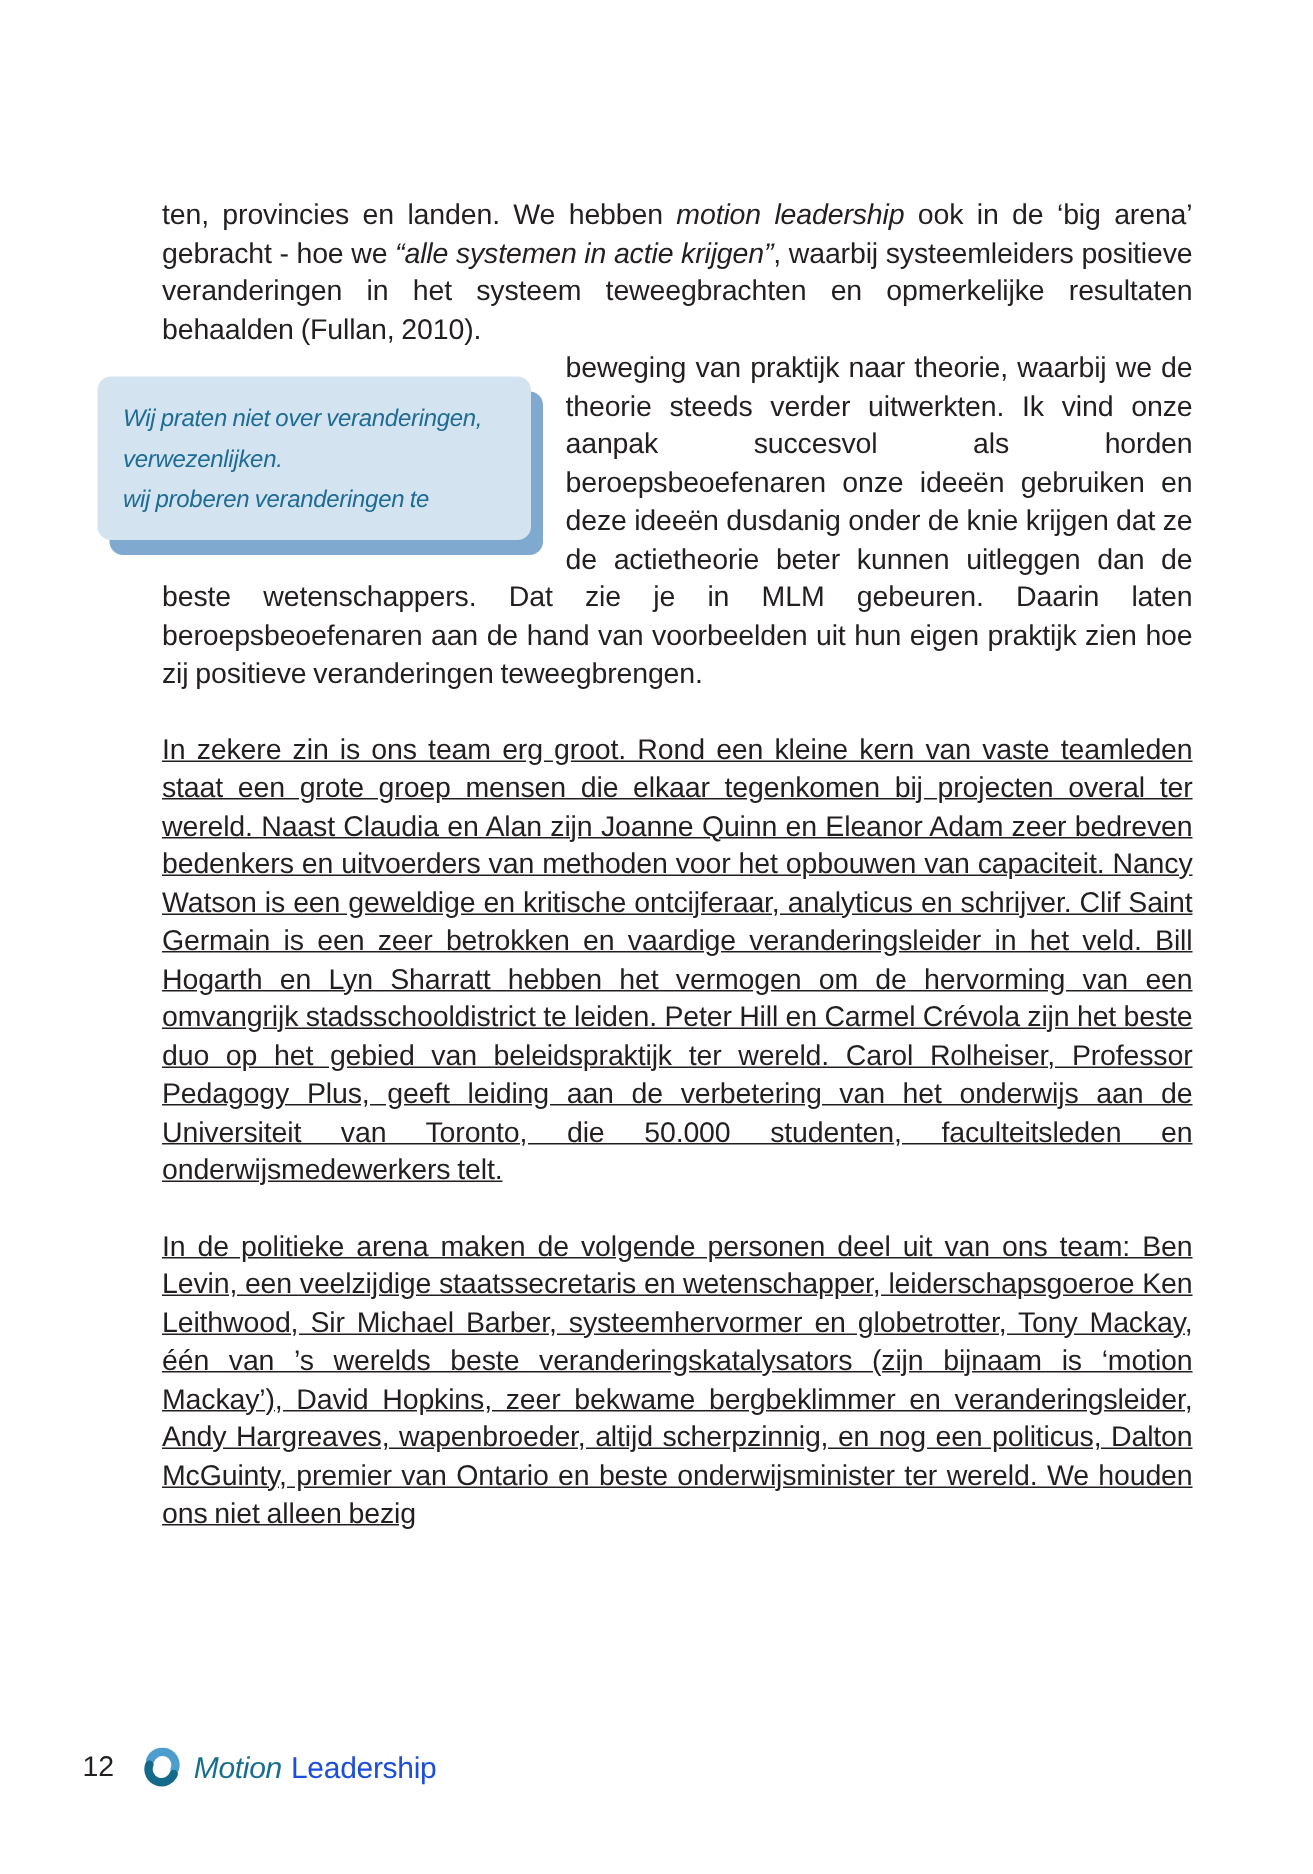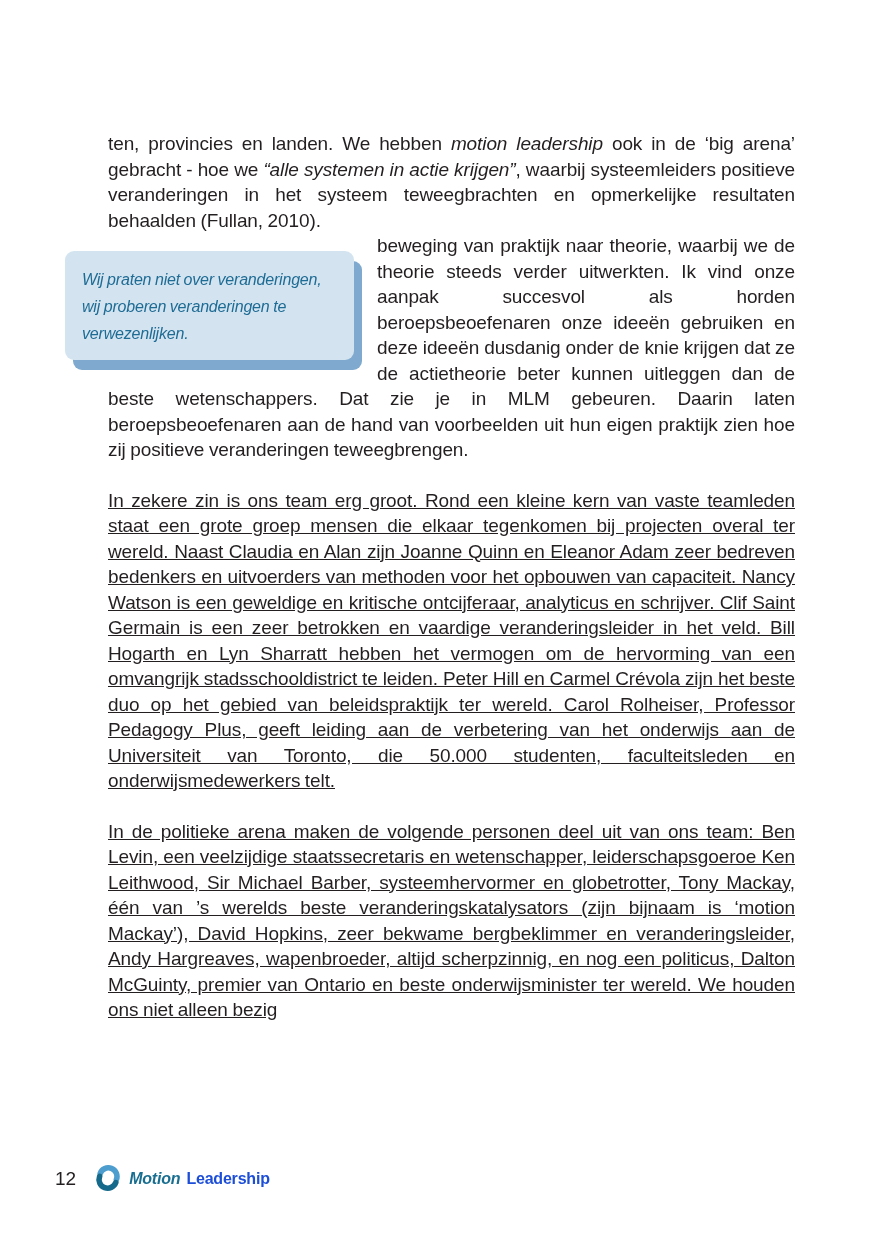--- a/index.html
+++ b/index.html
@@ -61,43 +61,43 @@
     font-size:19px;
     color:#231f20;
     margin-right:17px;
   }
   .brand-icon{
     width:30px;height:28px;
     margin-right:6px;
     display:block;
   }
   .brand{
-    font-size:16px;
-    font-weight:bold;
+    font-size:20px;
+    font-weight:normal;
     color:#1b7091;
     letter-spacing:-0.2px;
   }
   .brand-motion{font-style:italic;margin-right:6px;color:#186e90;}
   .brand-leadership{color:#1d4ed8;}
 </style>
 </head>
 <body>
 
 <div class="page">
 
   <div class="content">
 
     <p class="para"><span>ten, provincies en landen. We hebben </span><em>motion leadership</em><span> ook in de ‘big arena’ gebracht - hoe we </span><em>“alle systemen in actie krijgen”</em><span>, waarbij systeemleiders positieve veranderingen in het systeem teweegbrachten en opmerkelijke resultaten behaalden (Fullan, 2010).</span></p>
 
 
     <div class="para wrap-block">
       <aside class="callout">
         <div class="callout-line">Wij praten niet over veranderingen,</div>
+        <div class="callout-line">verwezenlijken.</div>
         <div class="callout-line">wij proberen veranderingen te</div>
-        <div class="callout-line">verwezenlijken.</div>
       </aside>
       <span>beweging van praktijk naar theorie, waarbij we de theorie steeds verder uitwerkten. Ik vind onze aanpak succesvol als horden beroepsbeoefenaren onze ideeën gebruiken en deze ideeën dusdanig onder de knie krijgen dat ze de actietheorie beter kunnen uitleggen dan de beste wetenschappers. Dat zie je in MLM gebeuren. Daarin laten beroepsbeoefenaren aan de hand van voorbeelden uit hun eigen praktijk zien hoe zij positieve veranderingen teweegbrengen.</span>
     </div>
 
     <p class="para para-gap">In zekere zin is ons team erg groot. Rond een kleine kern van vaste teamleden staat een grote groep mensen die elkaar tegenkomen bij projecten overal ter wereld. Naast Claudia en Alan zijn Joanne Quinn en Eleanor Adam zeer bedreven bedenkers en uitvoerders van methoden voor het opbouwen van capaciteit. Nancy Watson is een geweldige en kritische ontcijferaar, analyticus en schrijver. Clif Saint Germain is een zeer betrokken en vaardige veranderingsleider in het veld. Bill Hogarth en Lyn Sharratt hebben het vermogen om de hervorming van een omvangrijk stadsschooldistrict te leiden. Peter Hill en Carmel Crévola zijn het beste duo op het gebied van beleidspraktijk ter wereld. Carol Rolheiser, Professor Pedagogy Plus, geeft leiding aan de verbetering van het onderwijs aan de Universiteit van Toronto, die 50.000 studenten, faculteitsleden en onderwijsmedewerkers telt.</p>
 
     <p class="para para-gap">In de politieke arena maken de volgende personen deel uit van ons team: Ben Levin, een veelzijdige staatssecretaris en wetenschapper, leiderschapsgoeroe Ken Leithwood, Sir Michael Barber, systeemhervormer en globetrotter, Tony Mackay, één van ’s werelds beste veranderingskatalysators (zijn bijnaam is ‘motion Mackay’), David Hopkins, zeer bekwame bergbeklimmer en veranderingsleider, Andy Hargreaves, wapenbroeder, altijd scherpzinnig, en nog een politicus, Dalton McGuinty, premier van Ontario en beste onderwijsminister ter wereld. We houden ons niet alleen bezig</p>
 
   </div>
 

